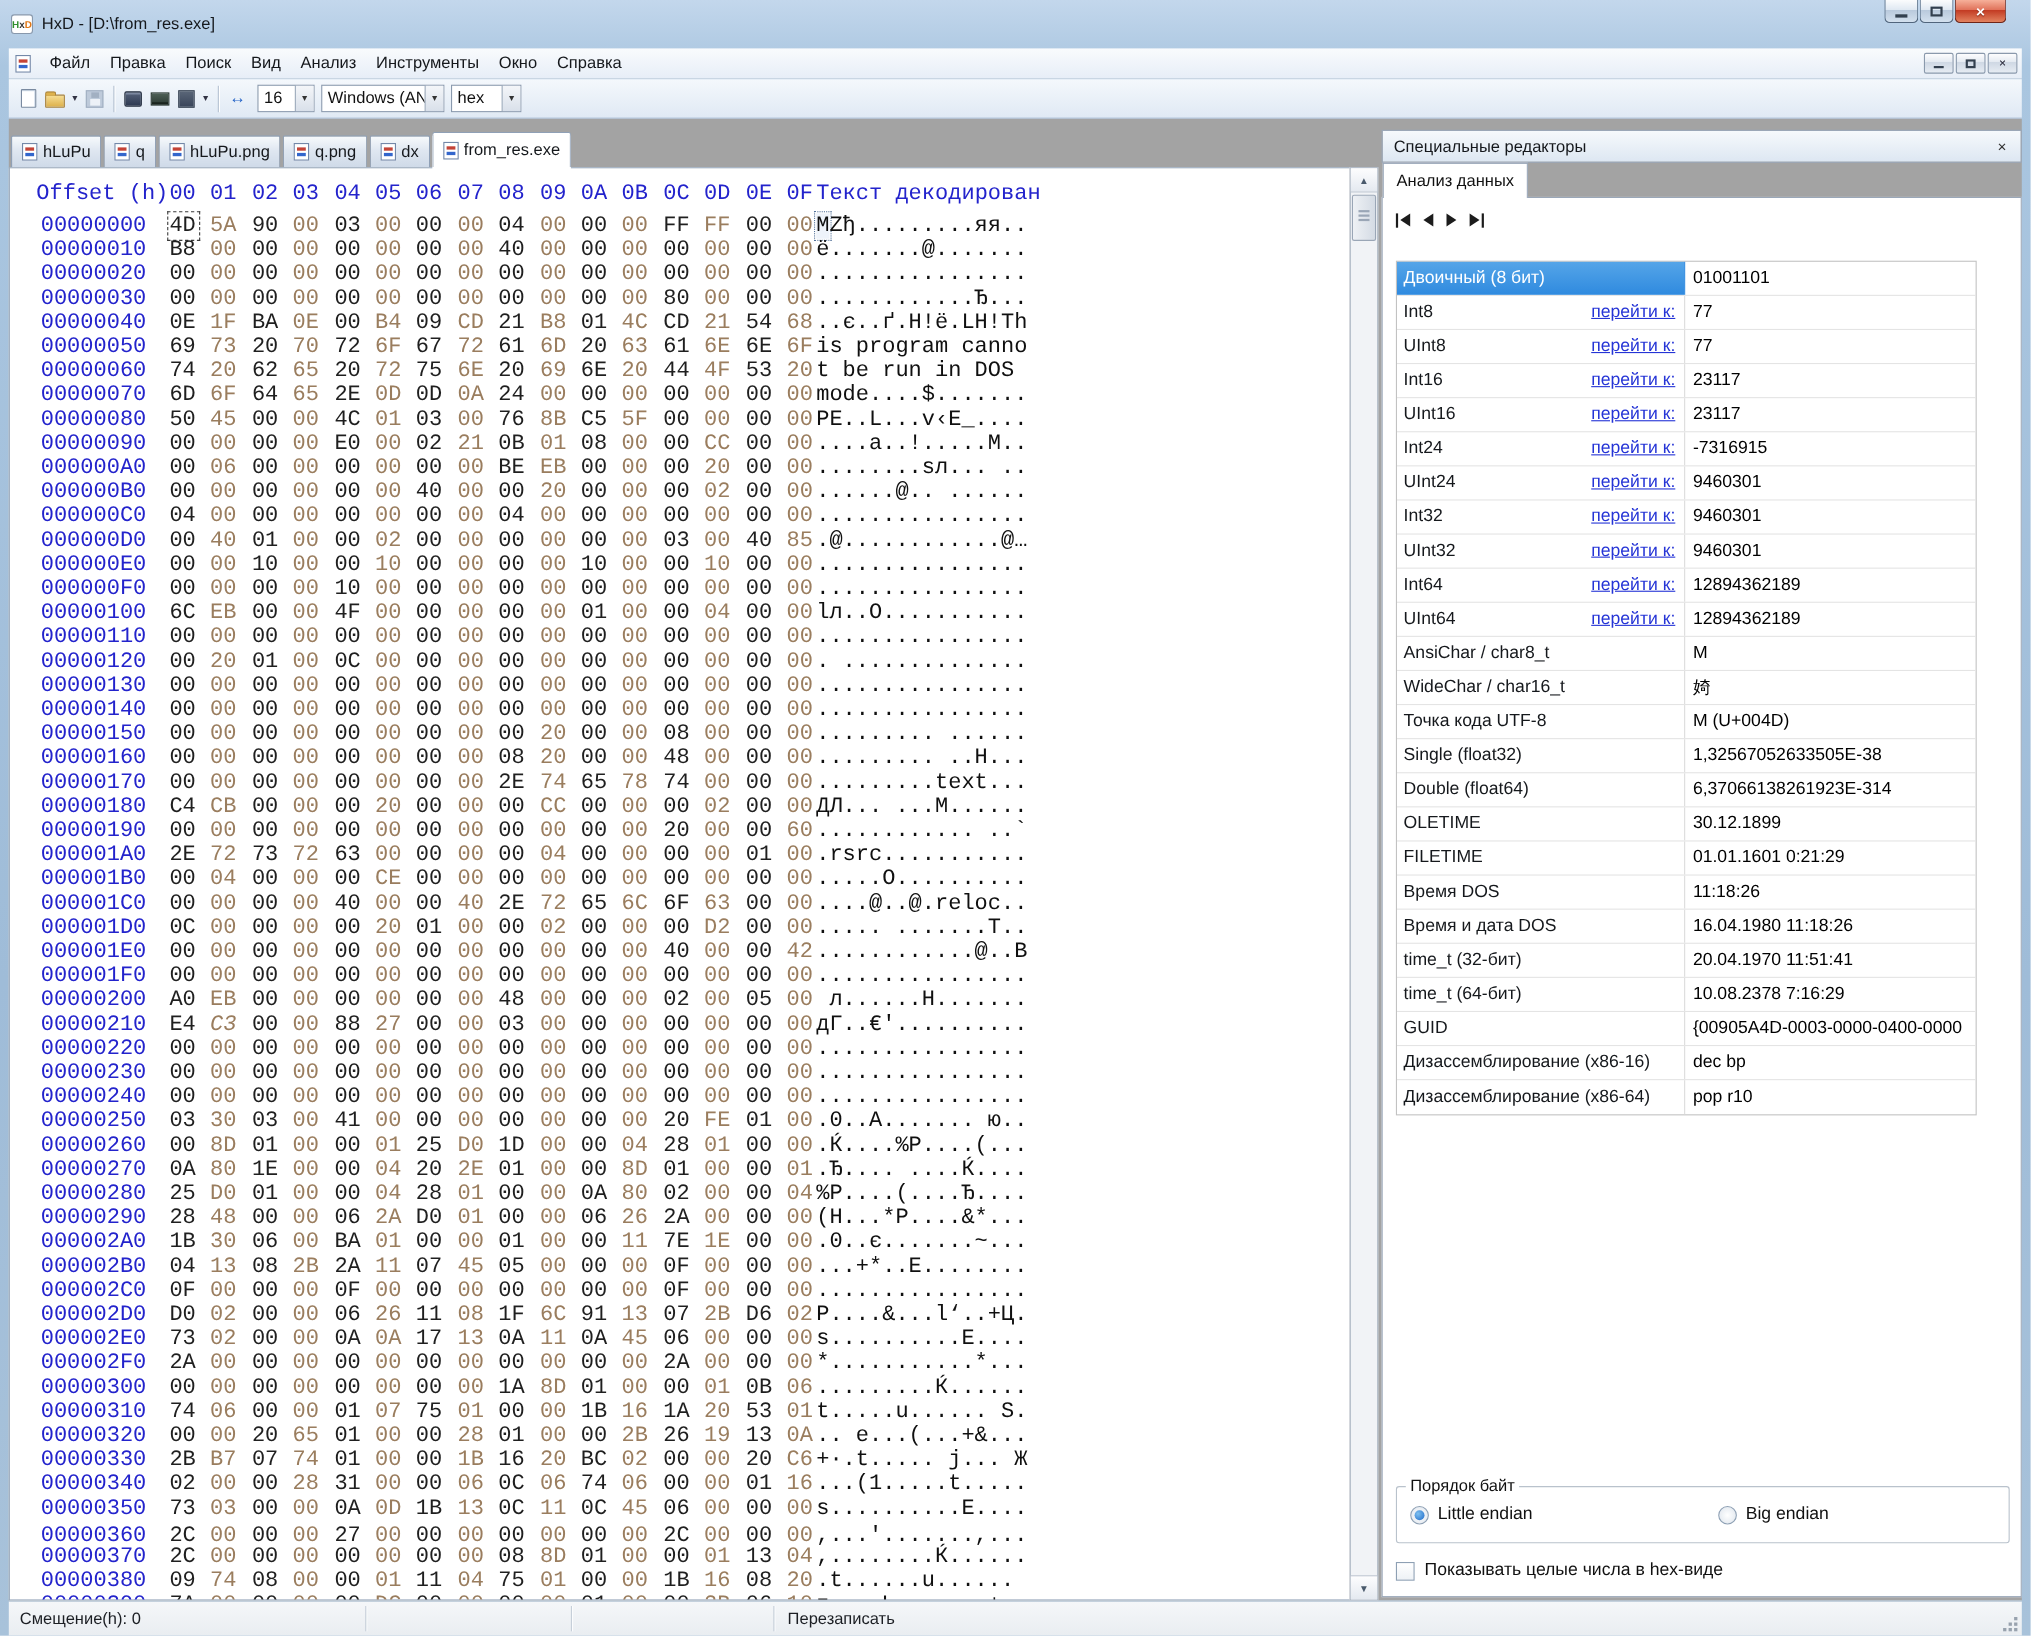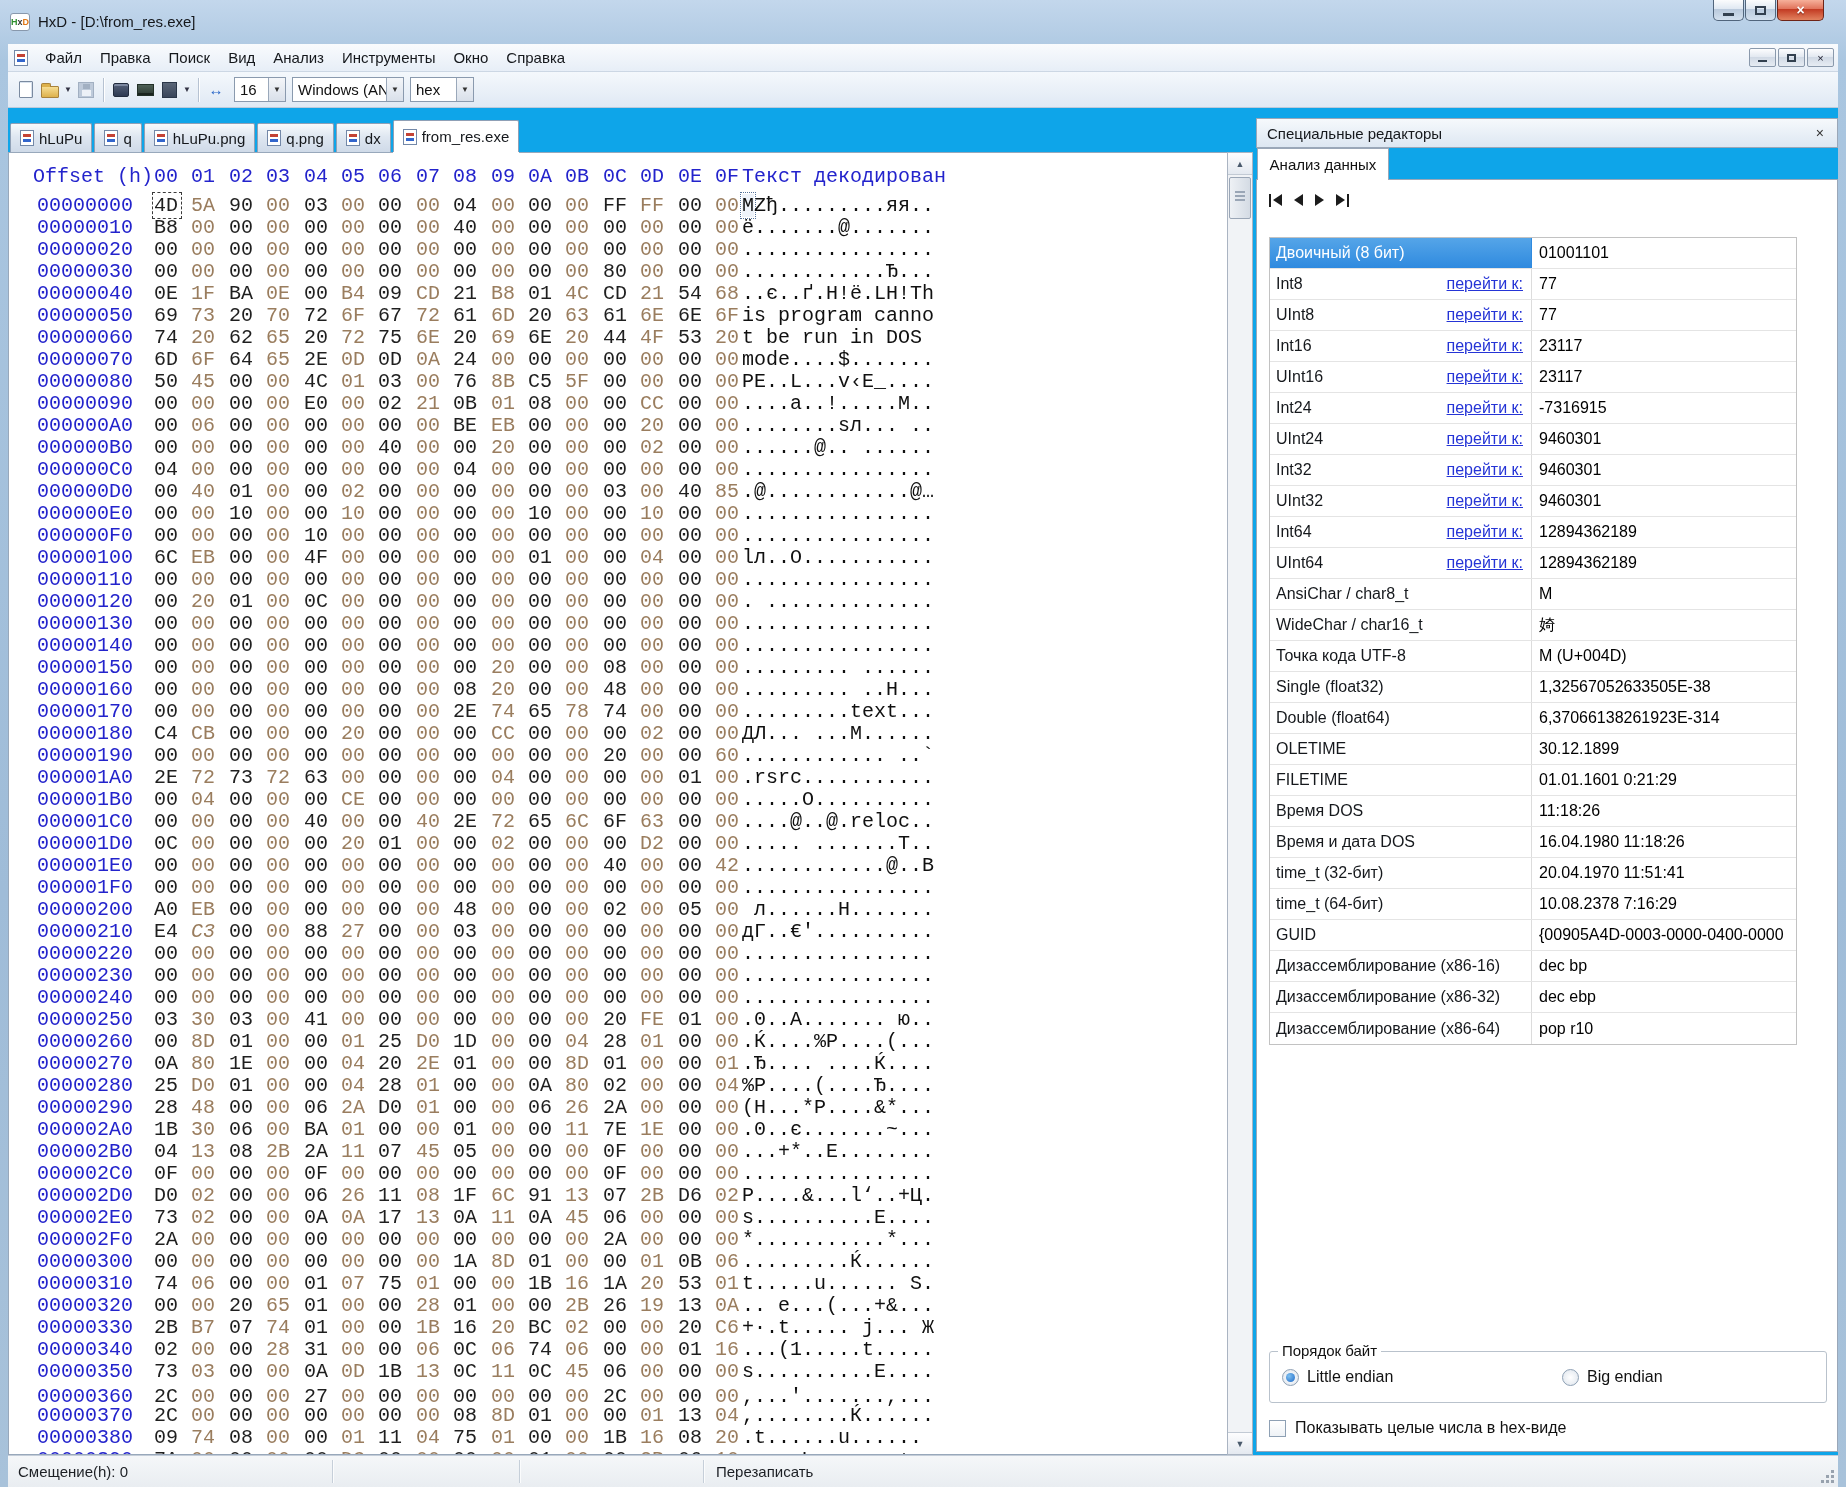--- a/index.html
+++ b/index.html
@@ -65,21 +65,21 @@
     border:1px solid #223028; box-shadow:inset 0 -2px 0 #1a241e; }
   .i-tool { width:15px; height:16px; background:linear-gradient(#5a6678,#39455a); border:1px solid #2a3648; }
   .i-width { font-size:15px; font-weight:bold; color:#2866c8; }
   .combo { display:flex; align-items:center; height:25px; border:1px solid #8a9aae;
     background:#fff; font-size:15px; margin-left:6px; }
   .combo .val { padding:0 5px; white-space:nowrap; overflow:hidden; }
   .combo .dbtn { margin-left:auto; width:17px; align-self:stretch; flex:0 0 auto;
     background:linear-gradient(#f4f6f9,#d9e0ea); border-left:1px solid #9aa8ba;
     display:flex; align-items:center; justify-content:center; font-size:8px; color:#333; }
   
-  .workspace { position:absolute; top:108px; left:8px; right:8px; bottom:32px; background:#0ea5e9; }
+  .workspace { position:absolute; top:108px; left:8px; right:8px; bottom:32px; background:#a3a3a3; }
   .tabstrip { position:absolute; top:0; left:0; width:980px; height:44px;
     display:flex; align-items:flex-end; padding-left:2px; gap:2px; z-index:3; }
   .tab { display:flex; align-items:center; gap:5px; height:29px; padding:0 9px;
     border:1px solid #8fa0b6; border-bottom:none; border-radius:2px 2px 0 0;
     background:linear-gradient(#f7fafc,#dfe7f1 45%,#cfdae8); font-size:15px; color:#15181c; white-space:nowrap; }
   .tab.active { background:#fff; height:32px; box-shadow:0 2px 0 #fff; }
   
   .hexpanel { position:absolute; left:0; top:44px; width:1219px; bottom:0; background:#fff;
     border:1px solid #98a8bb; border-right:none; overflow:hidden;
     font-family:"Liberation Mono","DejaVu Sans Mono",monospace; font-size:20px; }
@@ -2546,28 +2546,20 @@
           <div class="irow">
             <div class="iname">
               <span>Дизассемблирование (x86-16)</span>
             </div>
             <div class="ival">
               <span>dec bp</span>
             </div>
           </div>
           <div class="irow">
             <div class="iname">
-              <span>Дизассемблирование (x86-32)</span>
-            </div>
-            <div class="ival">
-              <span>dec ebp</span>
-            </div>
-          </div>
-          <div class="irow">
-            <div class="iname">
               <span>Дизассемблирование (x86-64)</span>
             </div>
             <div class="ival">
               <span>pop r10</span>
             </div>
           </div>
         </div>
       <div class="bo-group">
         <span class="bo-label">Порядок байт</span>
         <div class="radio-row" id="radio-row">

